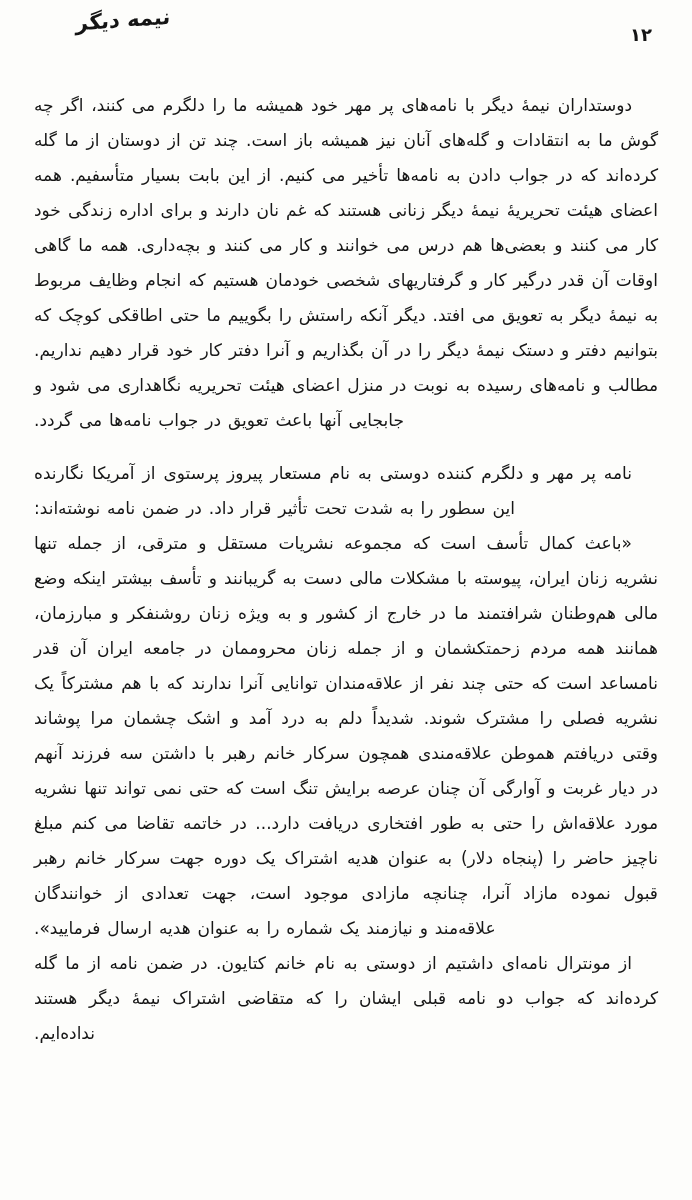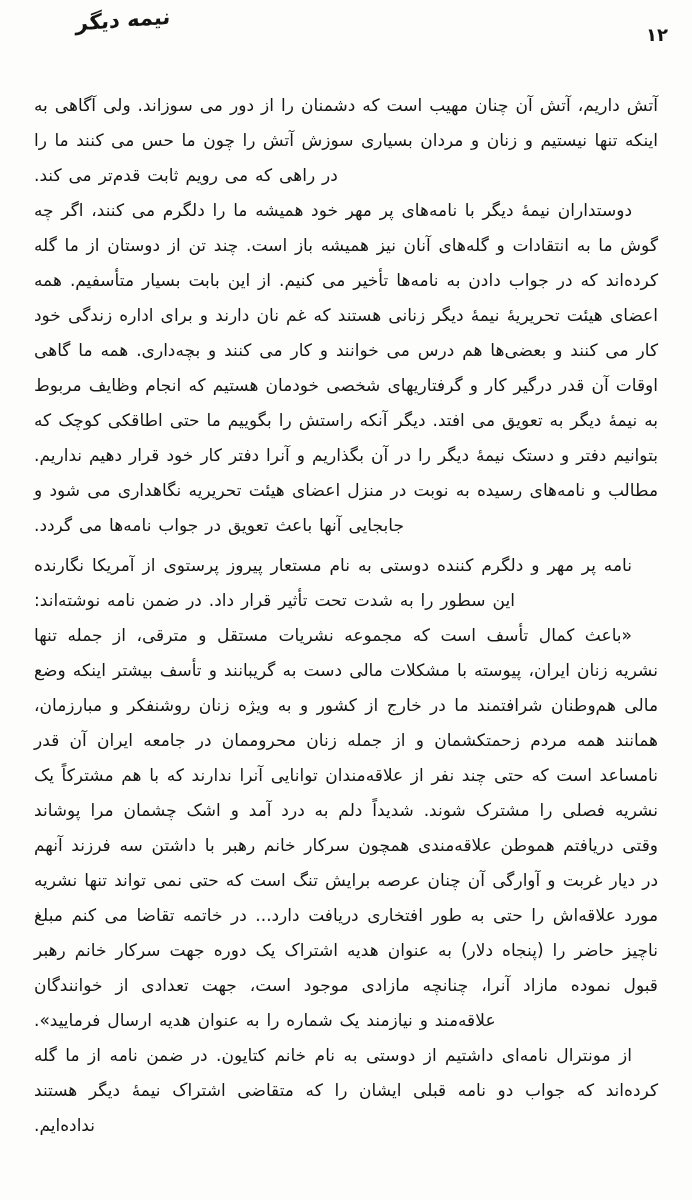--- a/index.html
+++ b/index.html
@@ -23,21 +23,21 @@
     left: 76px;
     font-size: 21px;
     font-weight: bold;
     direction: rtl;
     transform: rotate(-4deg) skewX(-6deg);
     letter-spacing: 1px;
   }
   .page-number {
     position: absolute;
     top: 24px;
-    right: 24px;
+    right: 40px;
     font-size: 18px;
     font-weight: bold;
     direction: rtl;
   }
   
   .text-block {
     position: absolute;
     top: 88px;
     right: 34px;
     width: 624px;
@@ -52,33 +52,32 @@
     text-align: justify;
     
     text-align-last: left;
     text-indent: 26px;
     color: #161616;
   }
   .para.first {
     text-indent: 0;
   }
   .para.spaced {
-    margin-top: 5px;
+    margin-top: 18px;
   }
 </style>
 </head>
 <body>
 
 <div class="page">
 
   <div class="journal-title">نیمه دیگر</div>
 
   <div class="page-number">۱۲</div>
 
   <div class="text-block">
-    <p class="para first">آتش داریم، آتش آن چنان مهیب است که دشمنان را از دور می سوزاند. ولی آگاهی به اینکه تنها نیستیم و زنان و مردان بسیاری سوزش آتش را چون ما حس می کنند ما را در راهی که می رویم ثابت قدم‌تر می کند.</p>
     <p class="para">دوستداران نیمهٔ دیگر با نامه‌های پر مهر خود همیشه ما را دلگرم می کنند، اگر چه گوش ما به انتقادات و گله‌های آنان نیز همیشه باز است. چند تن از دوستان از ما گله کرده‌اند که در جواب دادن به نامه‌ها تأخیر می کنیم. از این بابت بسیار متأسفیم. همه اعضای هیئت تحریریهٔ نیمهٔ دیگر زنانی هستند که غم نان دارند و برای اداره زندگی خود کار می کنند و بعضی‌ها هم درس می خوانند و کار می کنند و بچه‌داری. همه ما گاهی اوقات آن قدر درگیر کار و گرفتاریهای شخصی خودمان هستیم که انجام وظایف مربوط به نیمهٔ دیگر به تعویق می افتد. دیگر آنکه راستش را بگوییم ما حتی اطاقکی کوچک که بتوانیم دفتر و دستک نیمهٔ دیگر را در آن بگذاریم و آنرا دفتر کار خود قرار دهیم نداریم. مطالب و نامه‌های رسیده به نوبت در منزل اعضای هیئت تحریریه نگاهداری می شود و جابجایی آنها باعث تعویق در جواب نامه‌ها می گردد.</p>
     <p class="para spaced">نامه پر مهر و دلگرم کننده دوستی به نام مستعار پیروز پرستوی از آمریکا نگارنده این سطور را به شدت تحت تأثیر قرار داد. در ضمن نامه نوشته‌اند:</p>
     <p class="para">«باعث کمال تأسف است که مجموعه نشریات مستقل و مترقی، از جمله تنها نشریه زنان ایران، پیوسته با مشکلات مالی دست به گریبانند و تأسف بیشتر اینکه وضع مالی هم‌وطنان شرافتمند ما در خارج از کشور و به ویژه زنان روشنفکر و مبارزمان، همانند همه مردم زحمتکشمان و از جمله زنان محروممان در جامعه ایران آن قدر نامساعد است که حتی چند نفر از علاقه‌مندان توانایی آنرا ندارند که با هم مشترکاً یک نشریه فصلی را مشترک شوند. شدیداً دلم به درد آمد و اشک چشمان مرا پوشاند وقتی دریافتم هموطن علاقه‌مندی همچون سرکار خانم رهبر با داشتن سه فرزند آنهم در دیار غربت و آوارگی آن چنان عرصه برایش تنگ است که حتی نمی تواند تنها نشریه مورد علاقه‌اش را حتی به طور افتخاری دریافت دارد... در خاتمه تقاضا می کنم مبلغ ناچیز حاضر را (پنجاه دلار) به عنوان هدیه اشتراک یک دوره جهت سرکار خانم رهبر قبول نموده مازاد آنرا، چنانچه مازادی موجود است، جهت تعدادی از خوانندگان علاقه‌مند و نیازمند یک شماره را به عنوان هدیه ارسال فرمایید».</p>
     <p class="para">از مونترال نامه‌ای داشتیم از دوستی به نام خانم کتایون. در ضمن نامه از ما گله کرده‌اند که جواب دو نامه قبلی ایشان را که متقاضی اشتراک نیمهٔ دیگر هستند نداده‌ایم.</p>
   </div>
 
 </div>
 
 </body></html>

